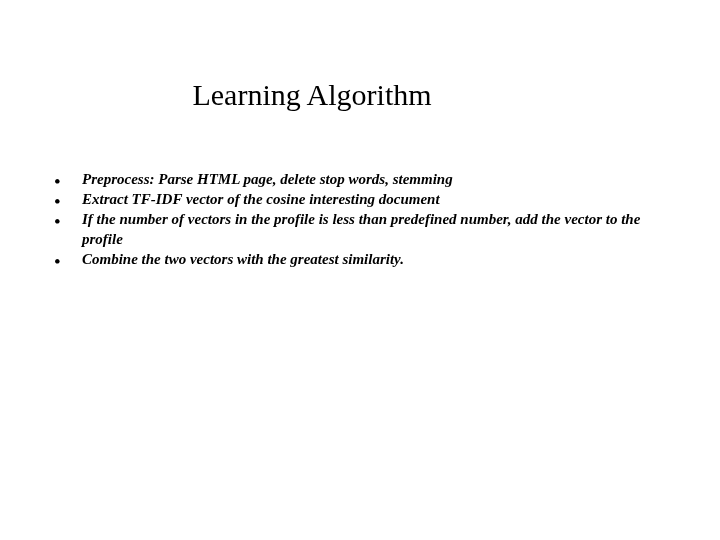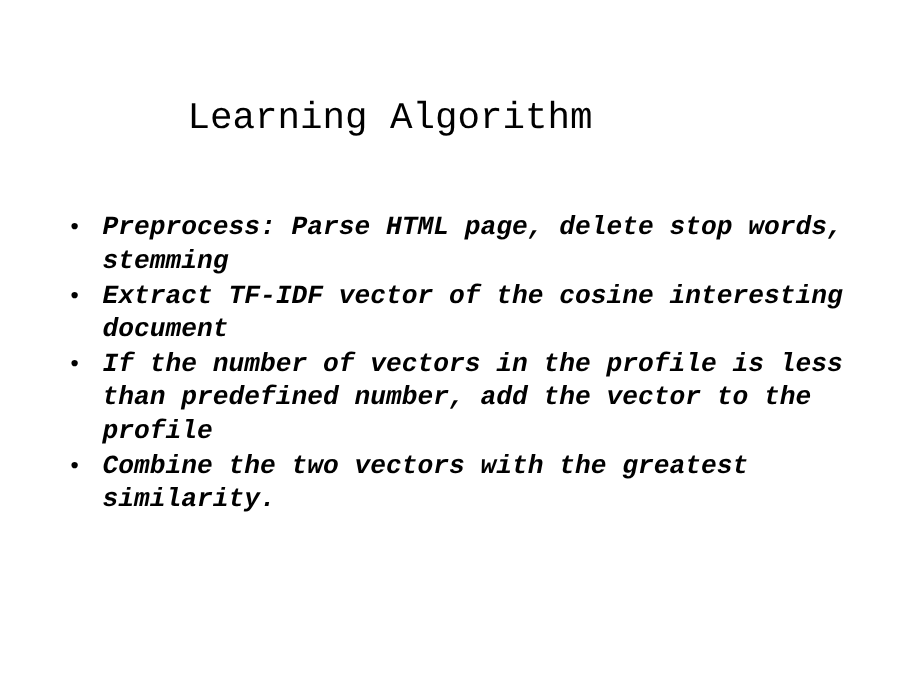--- a/index.html
+++ b/index.html
@@ -9,21 +9,20 @@
     height: 540px;
     background: #ffffff;
     font-family: "Times New Roman", Times, serif;
     color: #000000;
   }
   .slide {
     width: 624px;
     height: 540px;
     position: relative;
     box-sizing: border-box;
-    font-family: Liberation Mono, monospace;
   }
   .title {
     position: absolute;
     top: 78px;
     left: 0;
     width: 100%;
     text-align: center;
     font-size: 30px;
     font-weight: 400;
   }
@@ -34,21 +33,21 @@
     width: 640px;
   }
   ul.bullets {
     list-style: none;
     margin: 0;
     padding: 0;
   }
   ul.bullets li {
     position: relative;
     padding-left: 42px;
-    font-size: 21px;
+    font-size: 15px;
     line-height: 1.28;
     font-style: italic;
     font-weight: bold;
     margin-bottom: 1px;
   }
   ul.bullets li::before {
     content: "•";
     position: absolute;
     left: 14px;
     top: 0;

